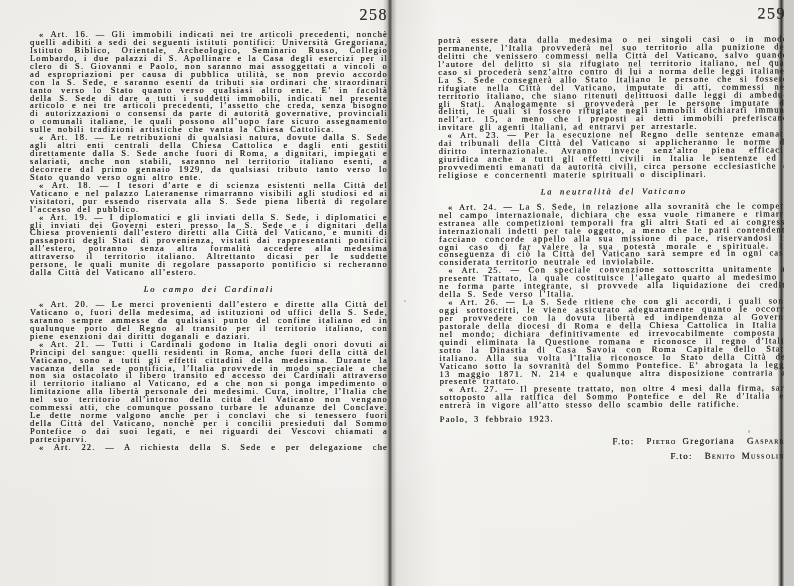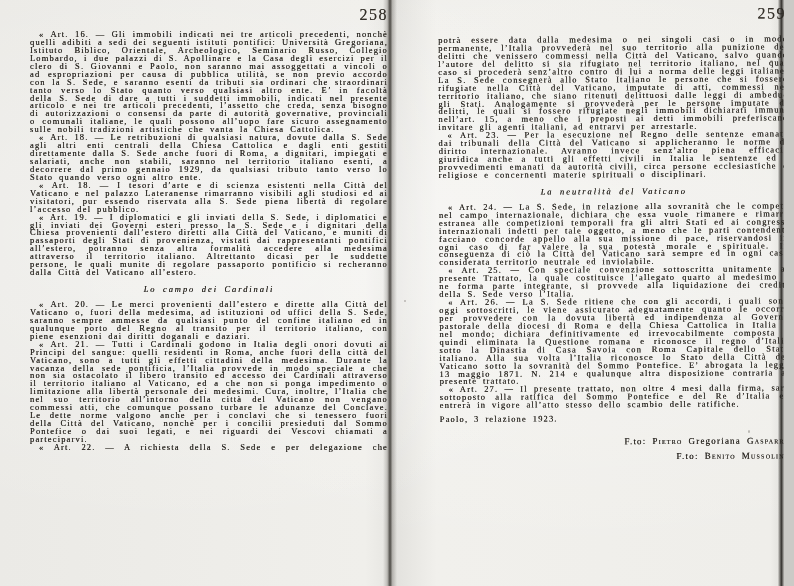--- a/index.html
+++ b/index.html
@@ -70,21 +70,21 @@
     margin: 9px 0 7px 0;
     text-align: center;
     font-style: italic;
     letter-spacing: 1.9px;
     text-indent: 0;
   }
   .date-line { margin-top: 6px; text-indent: 22px; }
   .it { }
   .signatures { margin-top: 15px; text-align: right; padding-right: 2px; }
   .sig { margin: 0 0 7px 0; font-size: 9px; letter-spacing: 1.2px; }
-  .sc { font-variant: small-caps; }
+  .sc { font-variant: small-caps; margin-left: 6px; }
   
   .speckle { position: absolute; border-radius: 50%; background: rgba(80,75,68,0.35); }
   .sp1 { left: 770px; top: 60px;  width: 3px; height: 3px; }
   .sp2 { left: 404px; top: 300px; width: 2px; height: 2px; }
   .sp3 { left: 748px; top: 430px; width: 2px; height: 3px; }
 </style>
 </head>
 <body>
 
 <div class="scan">
@@ -108,21 +108,21 @@
   <div class="page page-right">
     <div class="pagenum pagenum-right">259</div>
     <div class="text-block">
       <p class="para cont">potrà essere data dalla medesima o nei singoli casi o in modo permanente, l’Italia provvederà nel suo territorio alla punizione dei delitti che venissero commessi nella Città del Vaticano, salvo quando l’autore del delitto si sia rifugiato nel territorio italiano, nel qual caso si procederà senz’altro contro di lui a norma delle leggi italiane. La S. Sede consegnerà allo Stato Italiano le persone che si fossero rifugiate nella Città del Vaticano, imputate di atti, commessi nel territorio italiano, che siano ritenuti delittuosi dalle leggi di ambedue gli Stati. Analogamente si provvederà per le persone imputate di delitti, le quali si fossero rifugiate negli immobili dichiarati immuni nell’art. 15, a meno che i preposti ai detti immobili preferiscano invitare gli agenti italiani, ad entrarvi per arrestarle.</p>
       <p class="para">« Art. 23. — Per la esecuzione nel Regno delle sentenze emanate dai tribunali della Città del Vaticano si applicheranno le norme di diritto internazionale. Avranno invece senz’altro piena efficacia giuridica anche a tutti gli effetti civili in Italia le sentenze ed i provvedimenti emanati da autorità civili, circa persone ecclesiastiche o religiose e concernenti materie spirituali o disciplinari.</p>
       <p class="section-heading">La neutralità del Vaticano</p>
       <p class="para">« Art. 24. — La S. Sede, in relazione alla sovranità che le compete nel campo internazionale, dichiara che essa vuole rimanere e rimarrà estranea alle competizioni temporali fra gli altri Stati ed ai congressi internazionali indetti per tale oggetto, a meno che le parti contendenti facciano concorde appello alla sua missione di pace, riservandosi in ogni caso di far valere la sua potestà morale e spirituale. In conseguenza di ciò la Città del Vaticano sarà sempre ed in ogni caso considerata territorio neutrale ed inviolabile.</p>
       <p class="para">« Art. 25. — Con speciale convenzione sottoscritta unitamente al presente Trattato, la quale costituisce l’allegato quarto al medesimo e ne forma parte integrante, si provvede alla liquidazione dei crediti della S. Sede verso l’Italia.</p>
       <p class="para"><span>« Art. 26. — La S. Sede ritiene che con gli accordi, i quali sono oggi sottoscritti, le viene assicurato adeguatamente quanto le occorre per provvedere con la dovuta libertà ed indipendenza al Governo pastorale della diocesi di Roma e della Chiesa Cattolica in Italia e nel mondo; dichiara definitivamente ed irrevocabilmente composta e quindi eliminata la </span><span class="it">Questione romana</span><span> e riconosce il regno d’Italia sotto la Dinastia di Casa Savoia con Roma Capitale dello Stato italiano. Alla sua volta l’Italia riconosce lo Stato della Città del Vaticano sotto la sovranità del Sommo Pontefice. E’ abrogata la legge 13 maggio 1871. N. 214 e qualunque altra disposizione contraria al presente trattato.</span></p>
       <p class="para">« Art. 27. — Il presente trattato, non oltre 4 mesi dalla firma, sarà sottoposto alla ratifica del Sommo Pontefice e del Re d’Italia ed entrerà in vigore all’atto stesso dello scambio delle ratifiche.</p>
-      <p class="para cont date-line"><span class="it">Paolo</span><span>, 3 </span><span class="it">relazione</span><span> 1923.</span></p>
+      <p class="para cont date-line"><span class="it">Paolo</span><span>, 3 </span><span class="it">febbraio</span><span> 1923.</span></p>
       <div class="signatures">
         <p class="sig"><span>F.to: </span><span class="sc">Pietro </span><span>Gregoriana </span><span class="sc">Gasparri</span></p>
         <p class="sig"><span>F.to: </span><span class="sc">Benito Mussolini</span></p>
       </div>
     </div>
   </div>
 
   <div class="page-edge"></div>
   <div class="outer-margin"></div>
   <div class="speckle sp1"></div>

